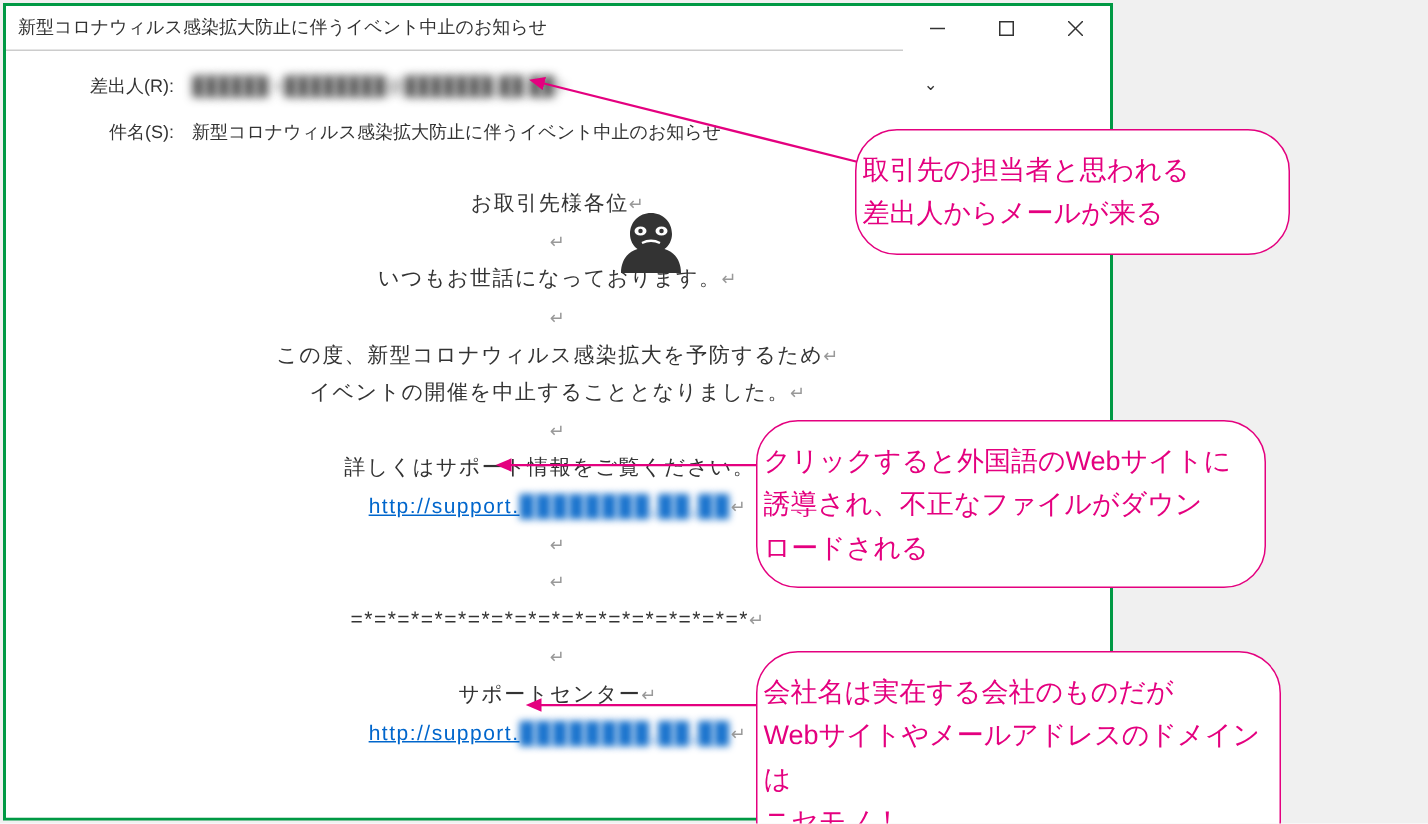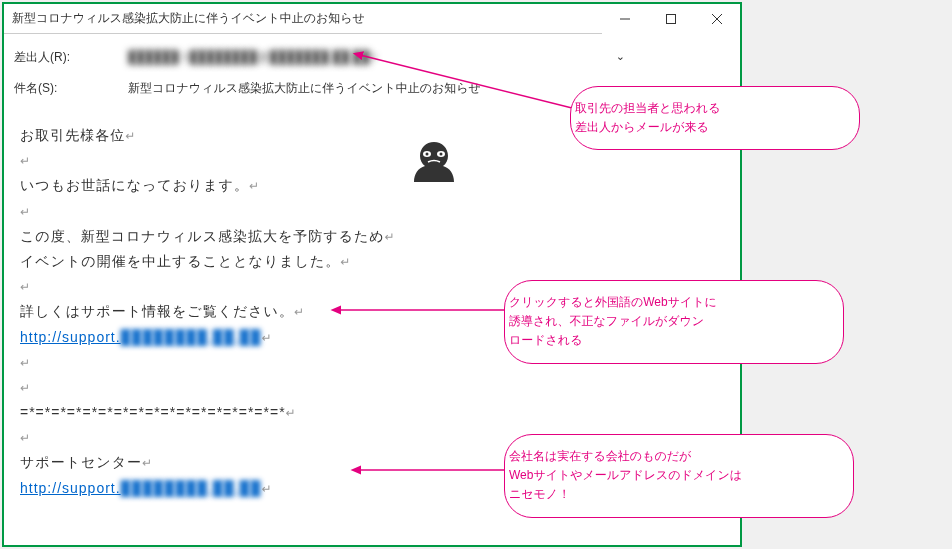--- a/index.html
+++ b/index.html
@@ -61,21 +61,21 @@
       padding: 8px 0;
     }
     .field-row {
       display: flex;
       align-items: center;
       padding: 6px 10px;
       font-size: 12px;
     }
     .field-label {
       width: 110px;
-      text-align: left;
+      text-align: right;
       padding-right: 8px;
       color: #333;
     }
     .field-value {
       flex: 1;
       padding: 2px 4px;
       color: #333;
       position: relative;
     }
     .blurred {
@@ -93,20 +93,21 @@
       flex: 1;
       padding: 10px 16px;
       font-size: 14px;
       line-height: 1.8;
       letter-spacing: 1px;
       color: #333;
       position: relative;
     }
     .body-line {
       white-space: nowrap;
+      text-align: center;
     }
     .return-mark {
       color: #999;
       font-size: 12px;
     }
     .link {
       color: #0066cc;
       text-decoration: underline;
     }
     .blurred-link {
@@ -121,21 +122,21 @@
       width: 48px;
       height: 48px;
       z-index: 5;
     }
     .callout {
       position: absolute;
       border: 1.5px solid #e4007f;
       border-radius: 28px;
       background: white;
       padding: 12px 4px;
-      font-size: 12px;
+      font-size: 18px;
       color: #e4007f;
       line-height: 1.6;
       z-index: 10;
     }
     .callout-1 {
       top: 86px;
       left: 570px;
       width: 290px;
     }
     .callout-2 {

